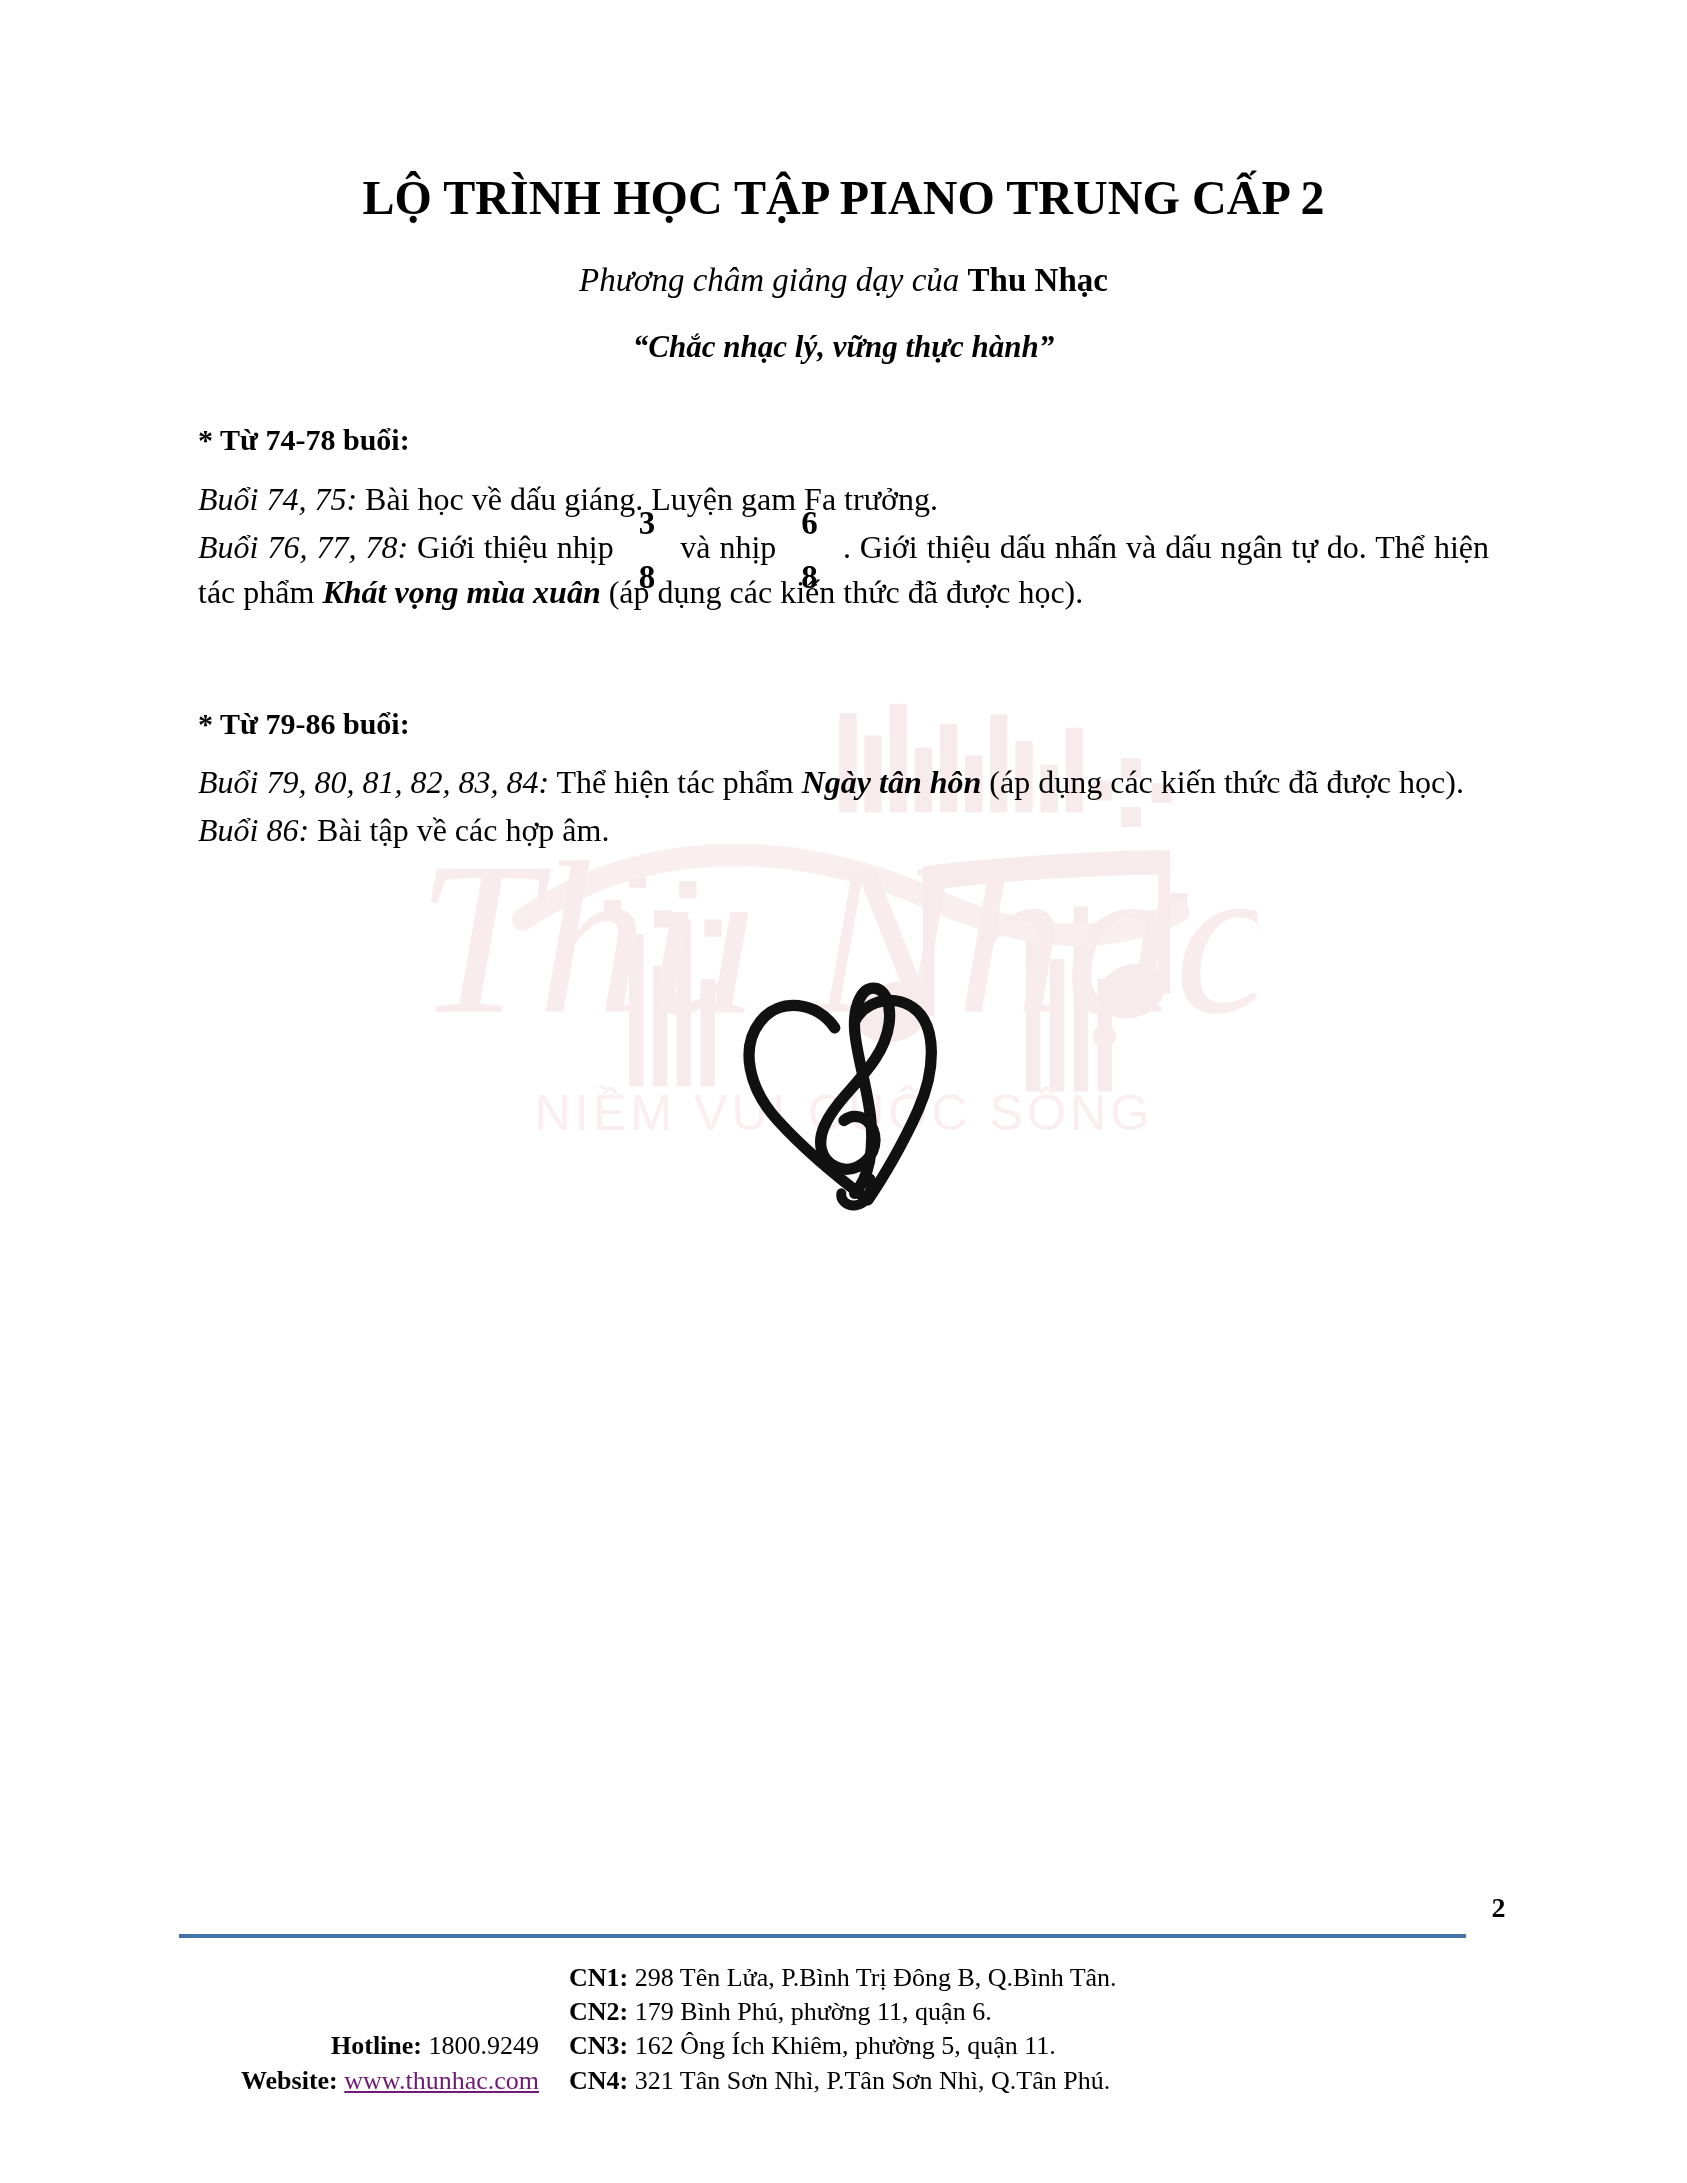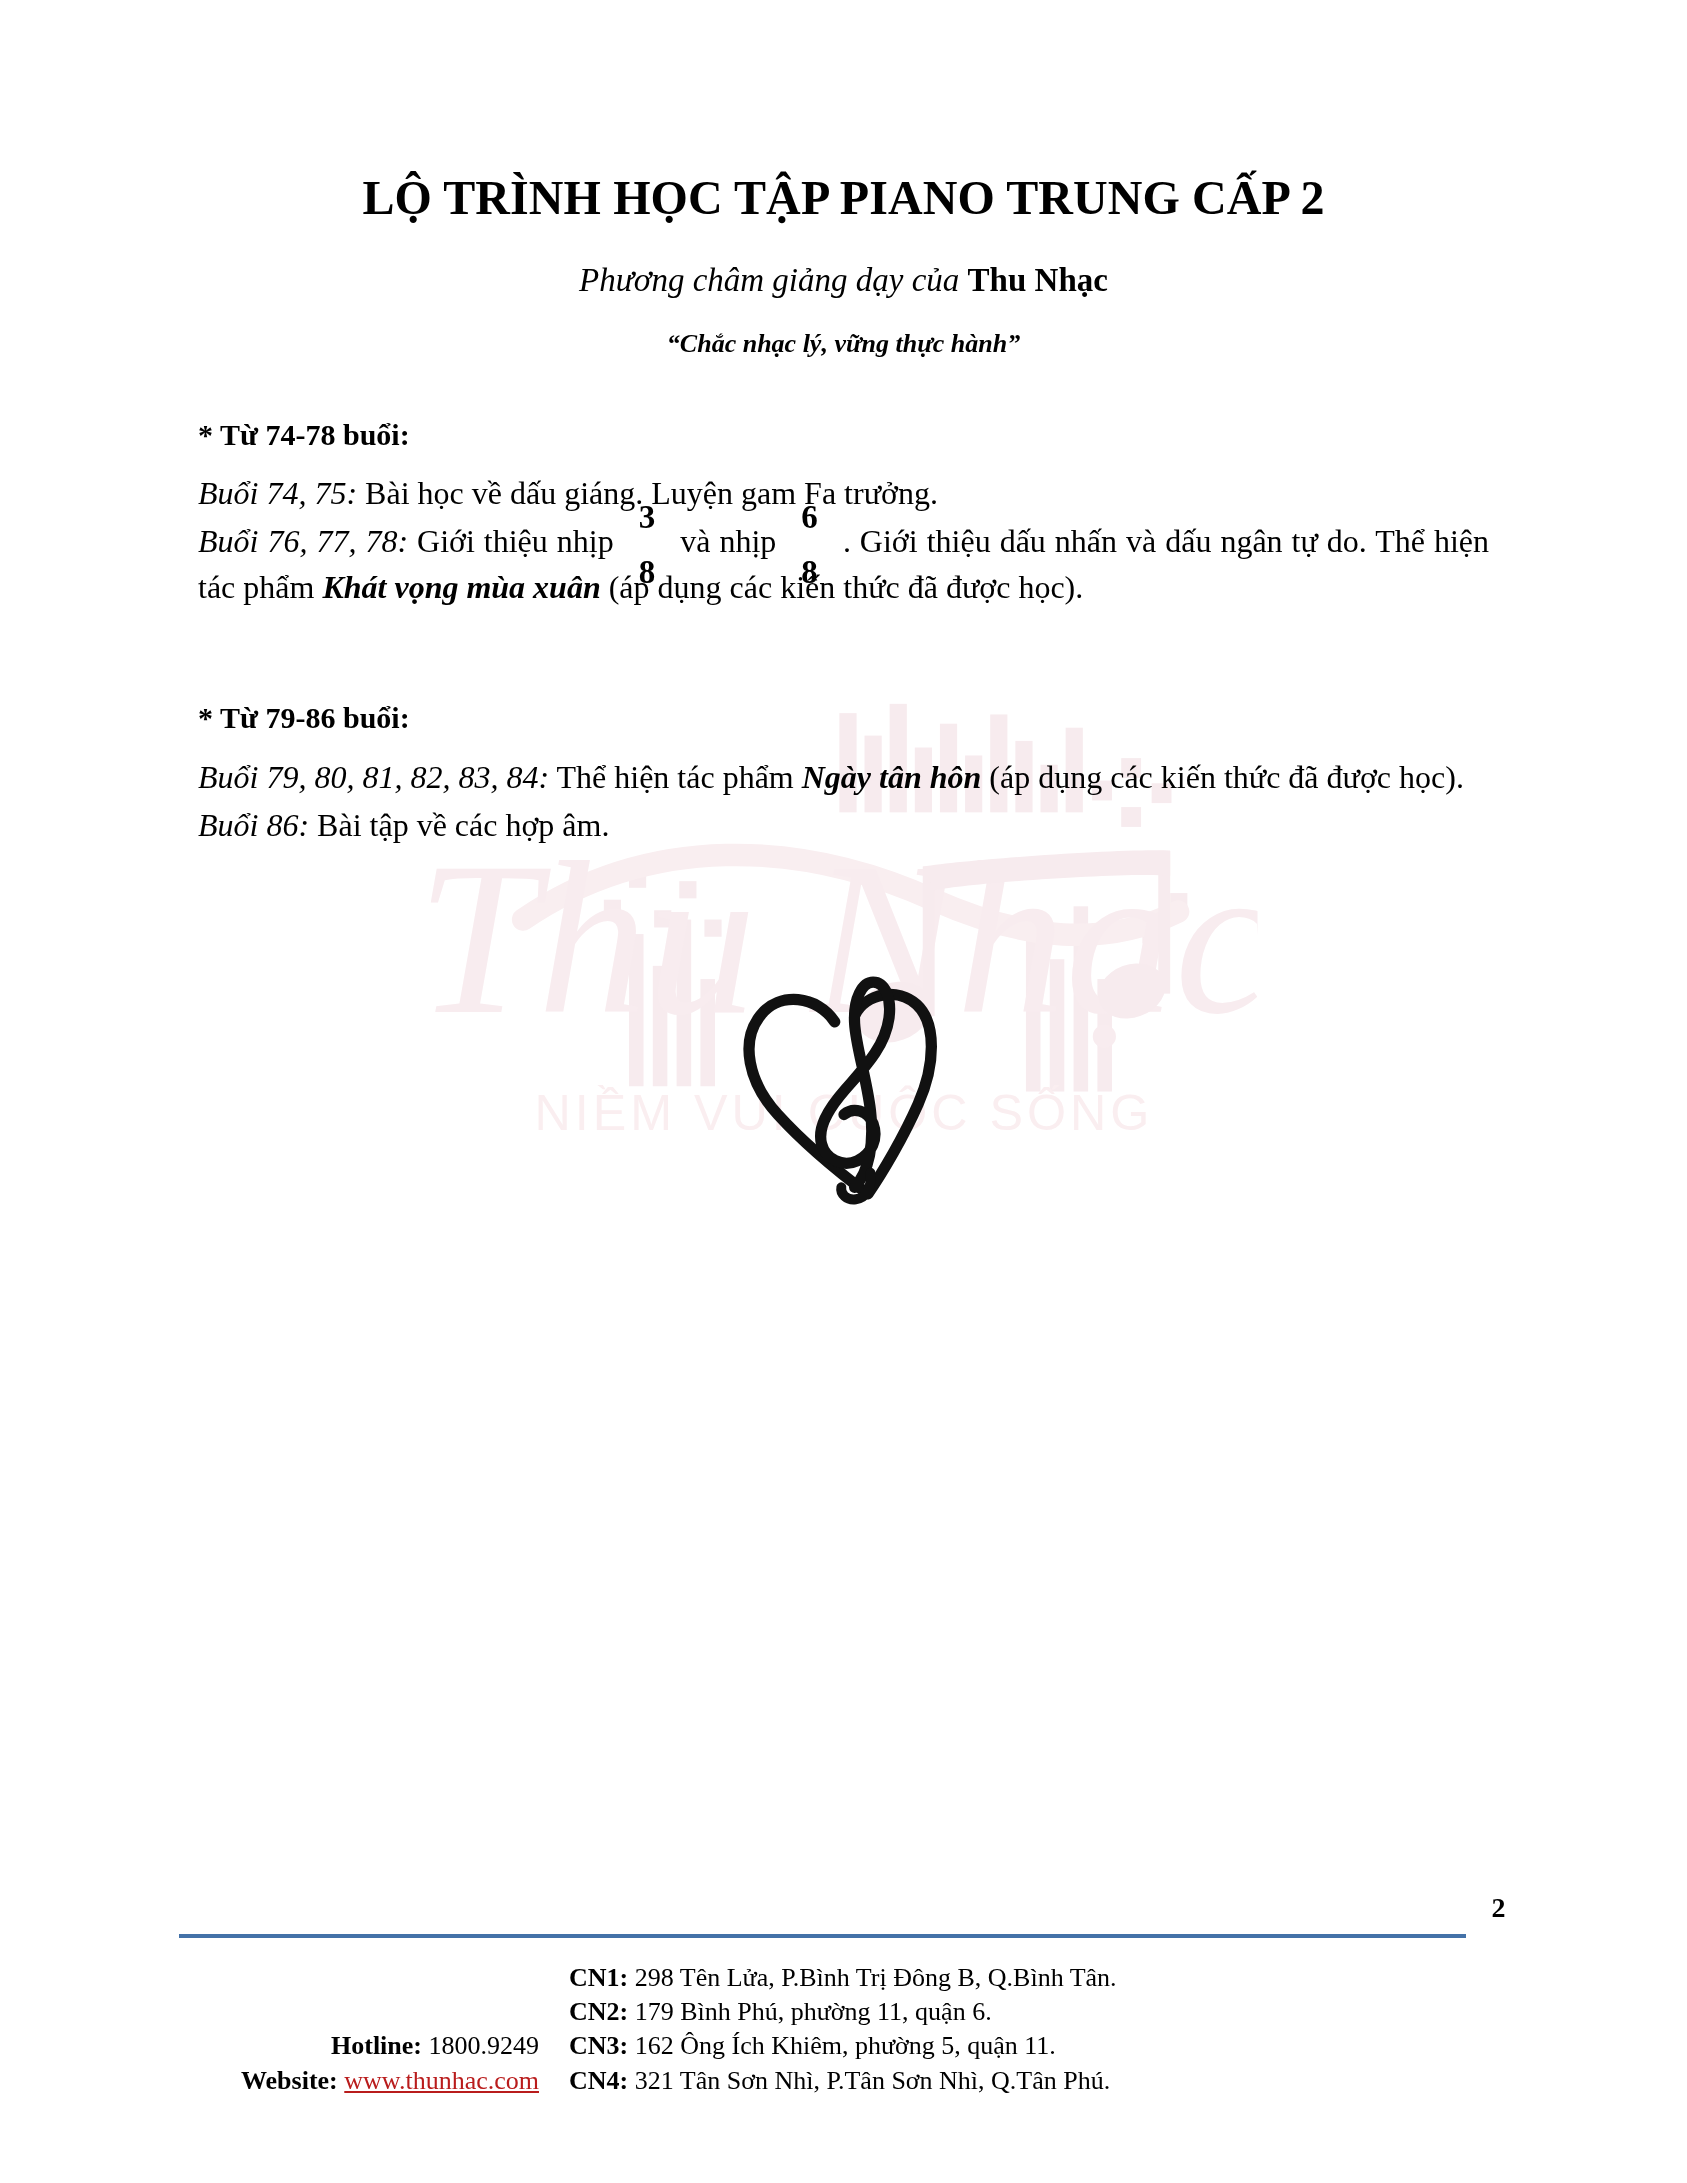--- a/index.html
+++ b/index.html
@@ -62,21 +62,21 @@
     line-height: 1.1;
   }
   .doc-subtitle .strong-name {
     font-style: normal;
     font-weight: bold;
   }
   .doc-motto {
     margin: 0;
     padding-top: 26.5px;
     text-align: center;
-    font-size: 26px;
+    font-size: 31px;
     font-style: italic;
     font-weight: bold;
     line-height: 1.1;
   }
 
   
   .section {
     margin-top: 58px;
   }
   .section.second { margin-top: 90px; }
@@ -177,21 +177,21 @@
     font-size: 26px;
     line-height: 1.32;
   }
   .footer-right {
     flex: 1 1 auto;
     font-size: 26px;
     line-height: 1.32;
   }
   .fl-label { font-weight: bold; }
   .fl-link {
-    color: #b91c1c;
+    color: #701a75;
     text-decoration: underline;
   }
   .addr-line { white-space: nowrap; }
   .addr-label { font-weight: bold; font-family: Liberation Serif, serif; }
 </style>
 </head>
 <body>
 
 <div class="page">
 

